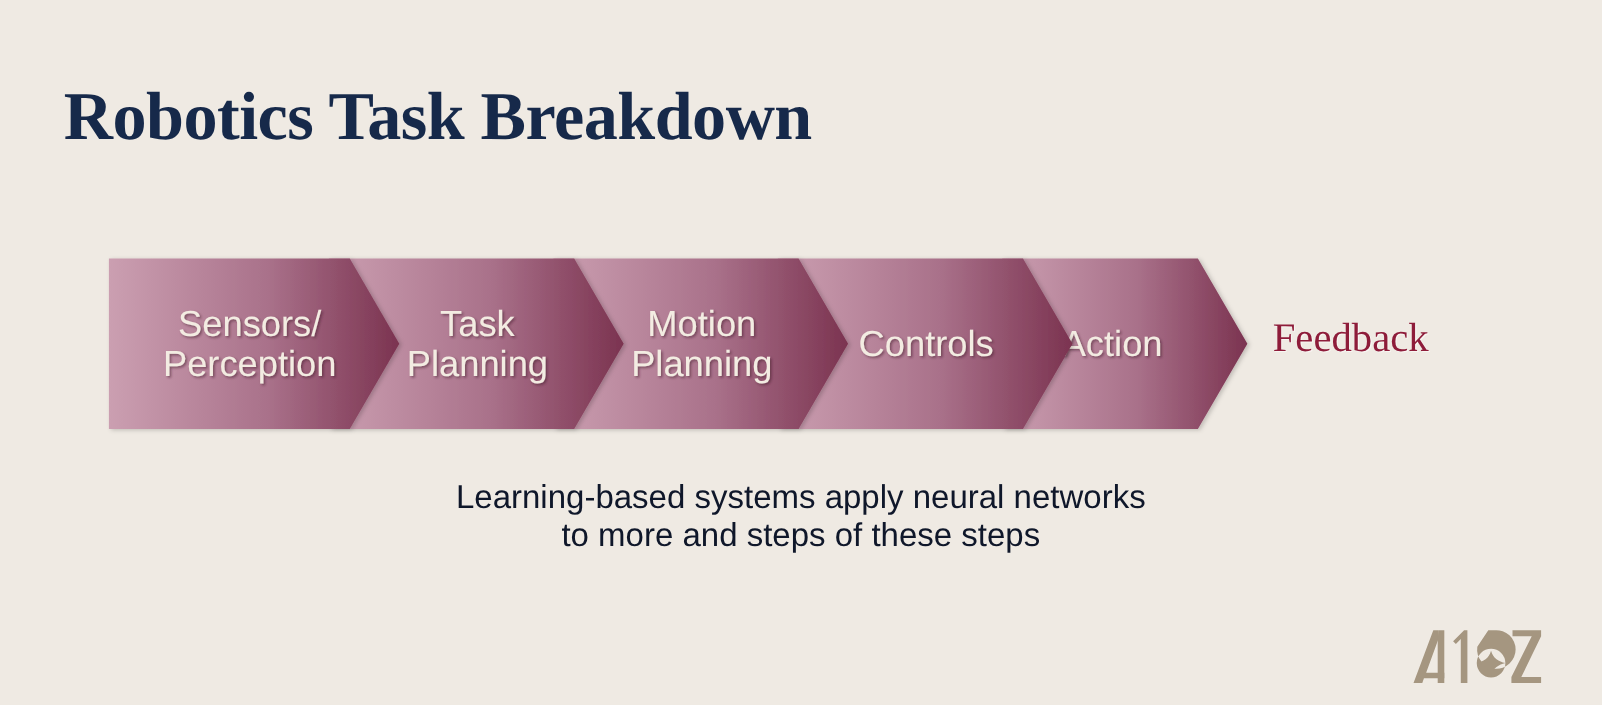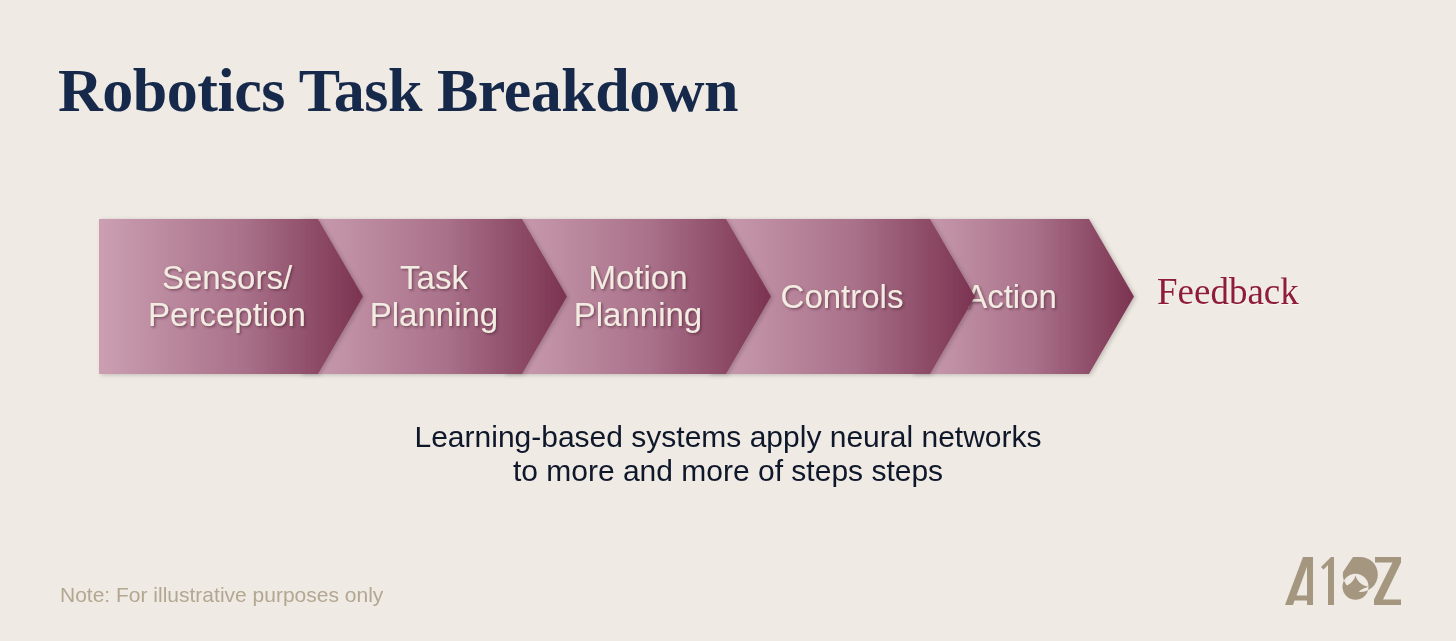--- a/index.html
+++ b/index.html
@@ -13,20 +13,21 @@
     background: #efeae3;
     font-family: "Liberation Sans", sans-serif;
     overflow: hidden;
     position: relative;
   }
 
   .slide {
     position: absolute;
     inset: 0;
     background: #efeae3;
+    margin-top: 16px;
   }
 
   
   #page-title {
     position: absolute;
     left: 58px;
     top: 58px;
     font-family: "Liberation Serif", "DejaVu Serif", serif;
     font-weight: bold;
     font-size: 62px;
@@ -155,24 +156,23 @@
         <text class="chev-label" x="128" y="70" filter="url(#txtshadow)">Sensors/</text>
         <text class="chev-label" x="128" y="107" filter="url(#txtshadow)">Perception</text>
       </g>
     </svg>
   </div>
 
   <div id="feedback-label">Feedback</div>
 
   <div id="caption">
     <span class="cap-line">Learning-based systems apply neural networks</span>
-    <span class="cap-line">to more and more of steps steps</span>
+    <span class="cap-line">to more and steps of these steps</span>
   </div>
 
-  <div id="footnote">Note: For illustrative purposes only</div>
 
   <div id="logo">
     <svg width="120" height="56" viewBox="0 0 120 56" xmlns="http://www.w3.org/2000/svg" aria-hidden="true">
       <g fill="#a59680">
 
         <path d="M2 52 L20 4 L25 4 L25 11 L13.5 42.5 L30 42.5 L30 47.5 L11.5 47.5 L10 52 Z"></path>
         <path d="M25 4 L30 4 L30 52 L24 52 L24 11 Z"></path>
 
         <path d="M38 14 L48 4 L51 4 L51 52 L45 52 L45 12 L40.5 16.5 Z"></path>
 

